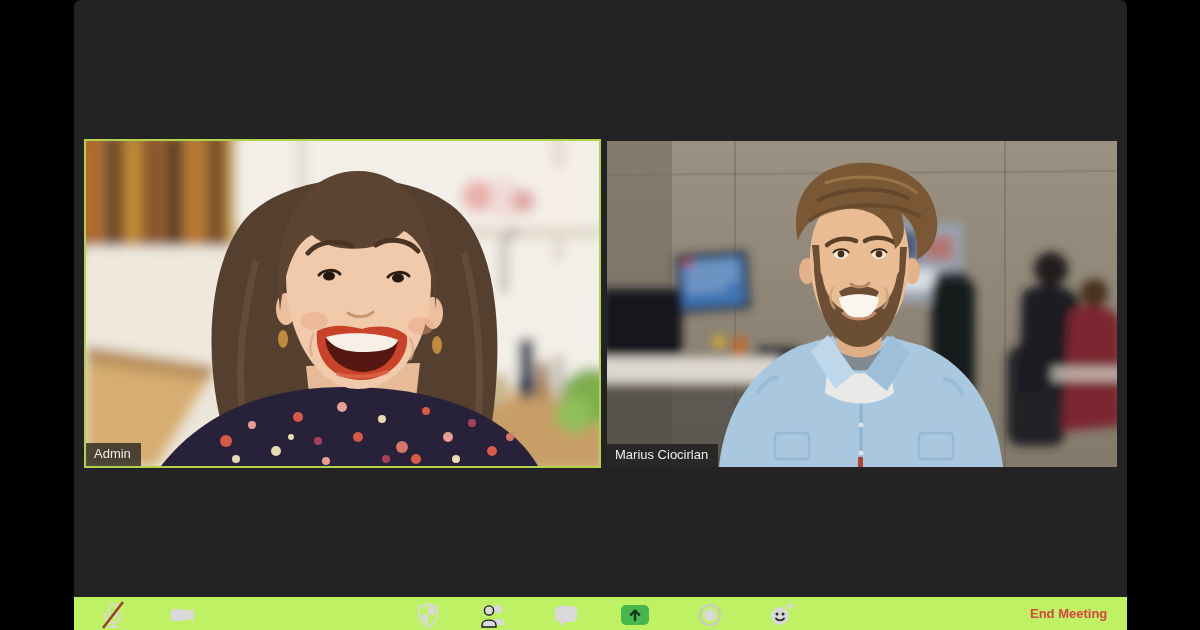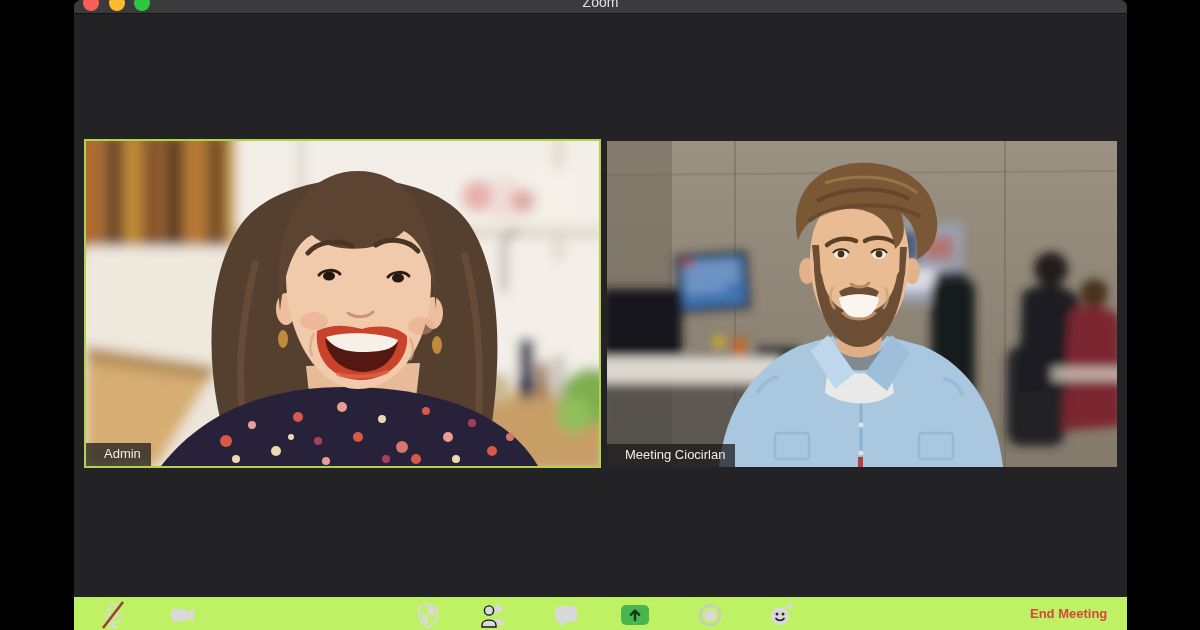--- a/index.html
+++ b/index.html
@@ -36,21 +36,21 @@
   .tile {
     position:absolute; overflow:hidden; background:#111;
   }
   .tile svg { display:block; width:100%; height:100%; }
   .tile-admin  { left:10px;  top:139px; width:513px; height:325px; border:2px solid #b2d24a; }
   .tile-marius { left:533px; top:141px; width:510px; height:326px; }
   .name-tag {
     position:absolute; left:0; bottom:0;
     background:rgba(22,22,22,0.72);
     color:#ededed; font-size:13px;
-    padding:3px 10px 5px 18px;
+    padding:3px 10px 5px 8px;
     line-height:15px;
     white-space:nowrap;
   }
   .toolbar {
     position:absolute; left:0; top:597px; width:100%; height:33px;
     background:#bef264;
   }
   .tb-btn { position:absolute; top:4px; width:28px; height:28px; background:transparent; border:none; padding:0; cursor:pointer; }
   .tb-btn svg { display:block; }
   .btn-mute         { left:25px; }
@@ -66,26 +66,20 @@
     background:transparent; border:none; padding:0; cursor:pointer;
     color:#d6453e; font-size:13px; font-weight:600;
     font-family:"Liberation Sans", sans-serif;
   }
 </style>
 </head>
 <body>
 
 <div class="window">
 
-  <div class="titlebar">
-    <span class="traffic t-close"></span>
-    <span class="traffic t-min"></span>
-    <span class="traffic t-zoom"></span>
-    <div class="title">Zoom</div>
-  </div>
 
   <div class="tile tile-admin">
     <svg viewBox="0 0 513 325" aria-hidden="true">
       <defs>
         <filter id="bgA" x="-20%" y="-20%" width="140%" height="140%">
             <feGaussianBlur stdDeviation="6"></feGaussianBlur>
           </filter>
       </defs>
       <rect x="-5" y="-5" width="523" height="335" fill="#ece6db"></rect>
 
@@ -257,21 +251,21 @@
         <path d="M264,112 C268,107 277,107 280,112" stroke="#3a2a1a" stroke-width="2" fill="none"></path>
         <path d="M244,143 C249,147 258,147 262,142" stroke="#b98a64" stroke-width="3" stroke-linecap="round" fill="none"></path>
         <path d="M191,100 C181,55 208,24 251,22 C294,20 326,42 330,78 C332,96 324,112 310,118 C312,96 306,80 294,72 C300,90 296,102 288,108 C286,84 270,70 248,68 C222,66 197,78 191,100 Z" fill="#7a5836"></path>
         <path d="M210,60 C236,46 278,44 302,58" stroke="#5c3f26" stroke-width="4" fill="none" opacity="0.7"></path>
         <path d="M202,80 C226,62 282,58 314,76" stroke="#5c3f26" stroke-width="4" fill="none" opacity="0.6"></path>
         <path d="M218,42 C248,32 288,34 310,52" stroke="#a07c4c" stroke-width="3" fill="none" opacity="0.8"></path>
         <path d="M205,104 L212,104 L214,136 L208,134 Z" fill="#6b4e34"></path>
         <path d="M293,106 L300,106 L298,134 L292,136 Z" fill="#6b4e34"></path>
       </g>
     </svg>
-    <div class="name-tag">Meeting Ciocirlan</div>
+    <div class="name-tag">Marius Ciocirlan</div>
   </div>
 
   <div class="toolbar">
 
     <button class="tb-btn btn-mute" title="">
       <svg width="28" height="28" viewBox="0 0 28 28">
         <rect x="10" y="3" width="8" height="13" rx="4" fill="none" stroke="#d9d9d9" stroke-width="2"></rect>
         <path d="M6,12 v2 a8,8 0 0 0 16,0 v-2" fill="none" stroke="#d9d9d9" stroke-width="2"></path>
         <line x1="14" y1="22" x2="14" y2="26" stroke="#d9d9d9" stroke-width="2"></line>
         <line x1="9" y1="26" x2="19" y2="26" stroke="#d9d9d9" stroke-width="2"></line>

